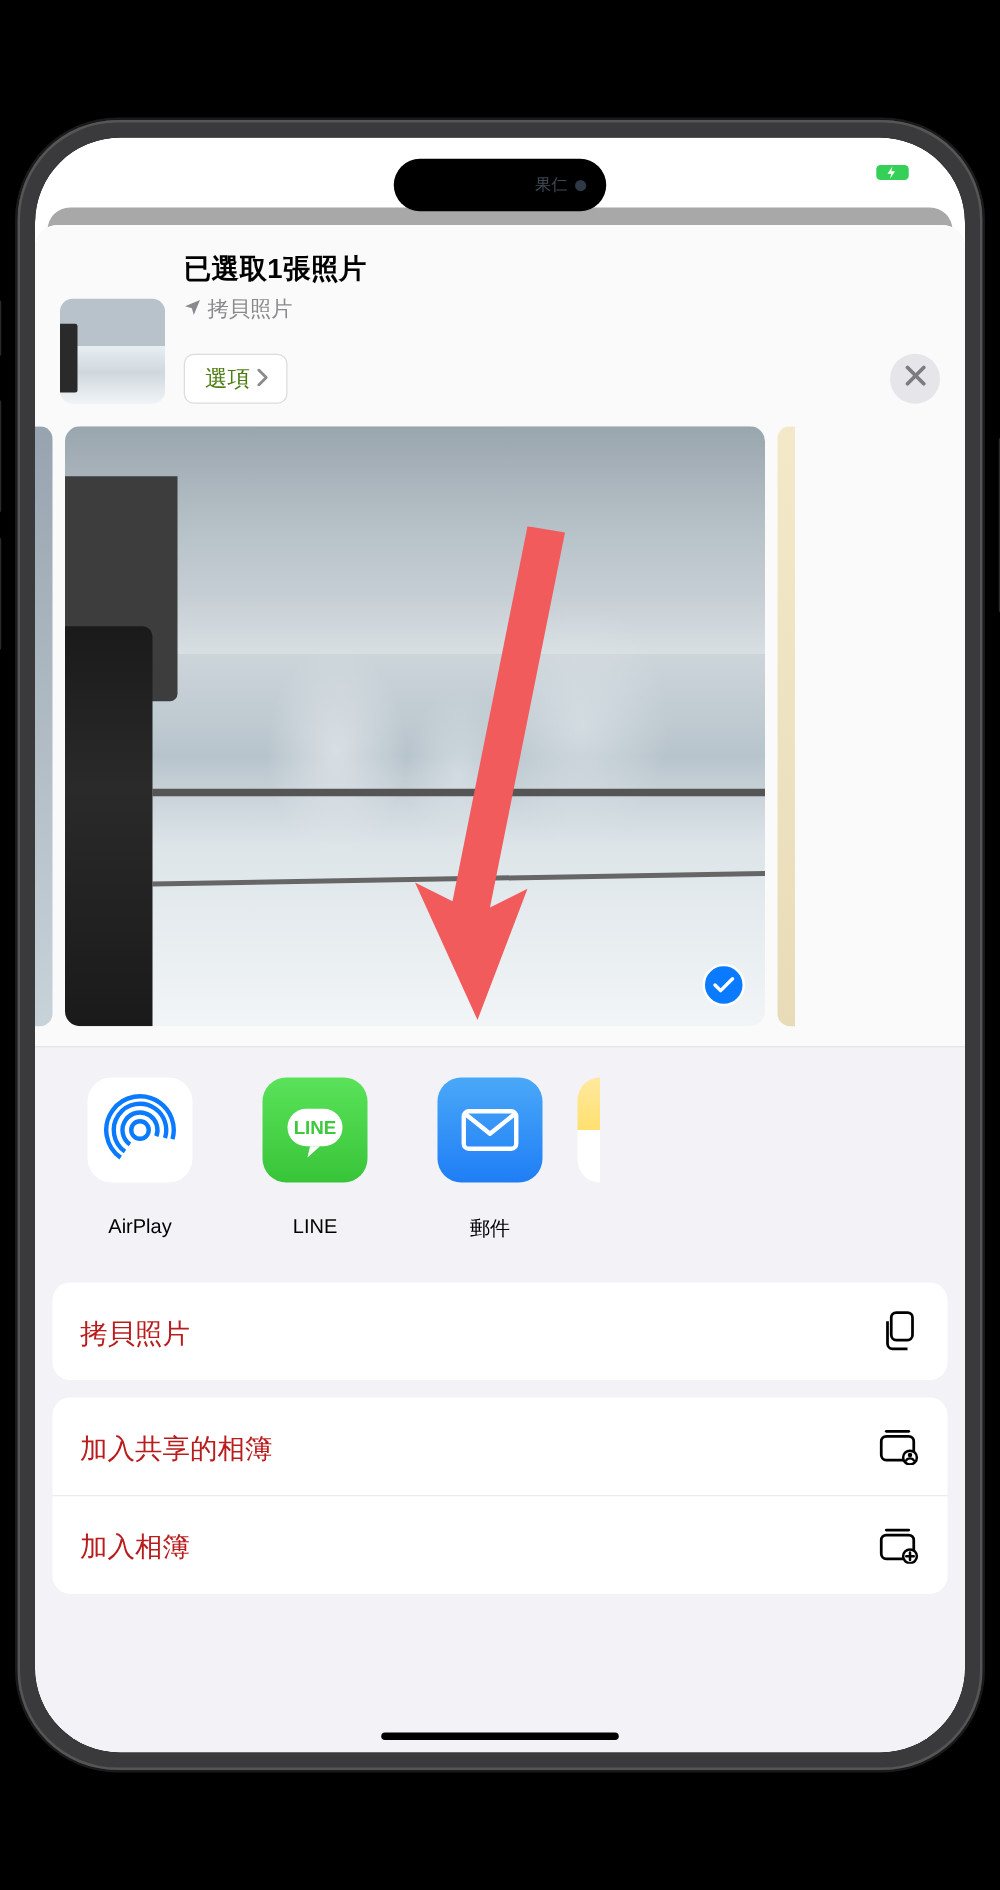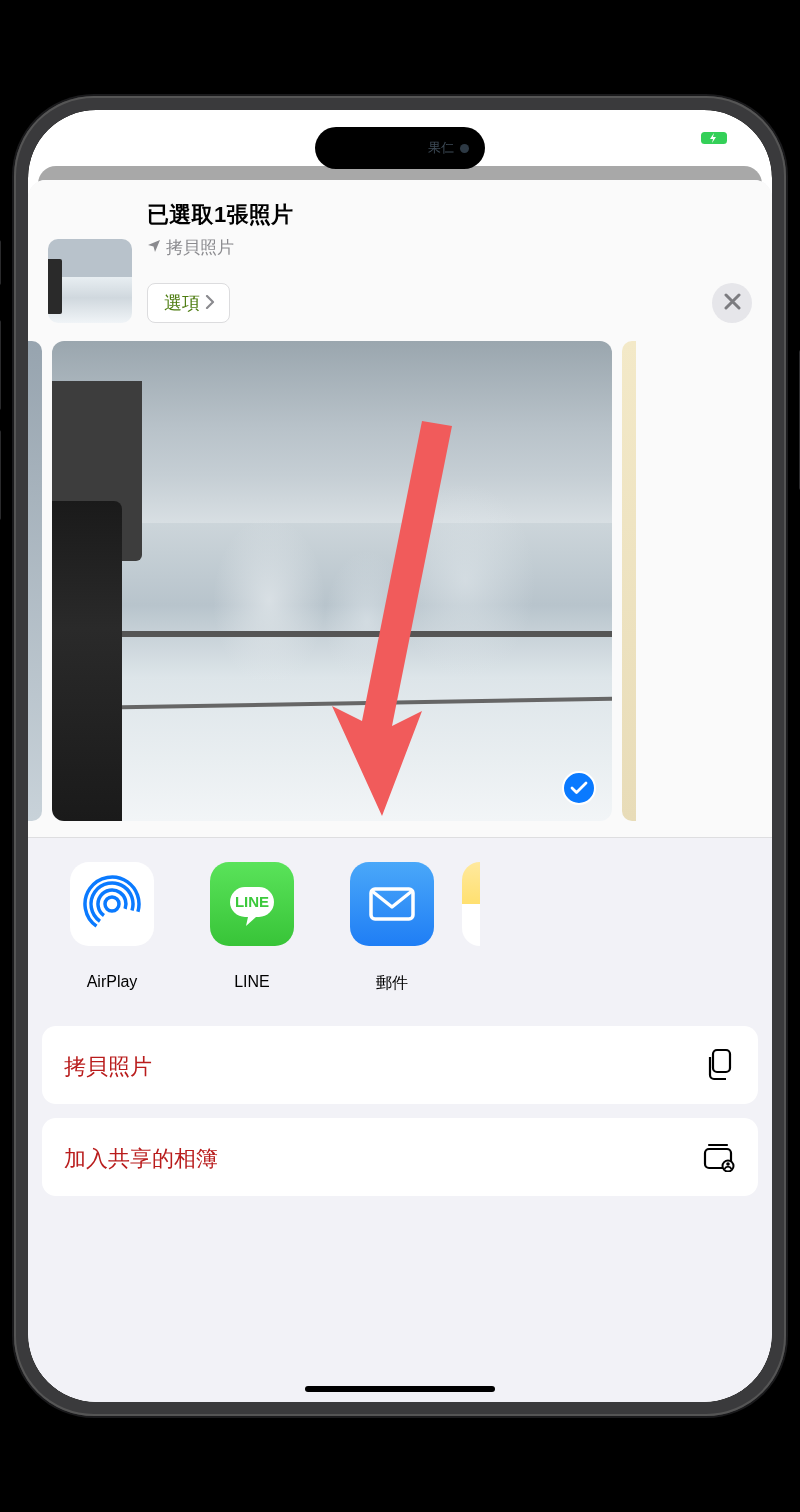--- a/index.html
+++ b/index.html
@@ -230,20 +230,31 @@
        <span class="action-icon">
         <svg width="34" height="30" viewBox="0 0 34 30">
                     <path d="M7 3h18" stroke="#000" stroke-width="2.2" stroke-linecap="round"></path>
                     <rect x="3" y="7" width="26" height="19" rx="4" fill="none" stroke="#000" stroke-width="2.2"></rect>
                     <circle cx="26" cy="24" r="5.5" fill="#fff" stroke="#000" stroke-width="2"></circle>
                     <circle cx="26" cy="22" r="1.8" fill="#000"></circle>
                     <path d="M22.5 27c.8-1.6 2-2.3 3.5-2.3s2.7.7 3.5 2.3" fill="none" stroke="#000" stroke-width="1.8"></path>
                   </svg>
        </span>
       </div>
+      <div class="action-row">
+       <span>加入相簿</span>
+       <span class="action-icon">
+        <svg width="34" height="30" viewBox="0 0 34 30">
+                    <path d="M7 3h18" stroke="#000" stroke-width="2.2" stroke-linecap="round"></path>
+                    <rect x="3" y="7" width="26" height="19" rx="4" fill="none" stroke="#000" stroke-width="2.2"></rect>
+                    <circle cx="26" cy="24" r="5.5" fill="#fff" stroke="#000" stroke-width="2"></circle>
+                    <path d="M26 21v6M23 24h6" stroke="#000" stroke-width="2" stroke-linecap="round"></path>
+                  </svg>
+       </span>
+      </div>
      </div>
     </div>
 
    </div>
 
    <div class="home-ind"></div>
 
   </div>
  </div>
 </div>

